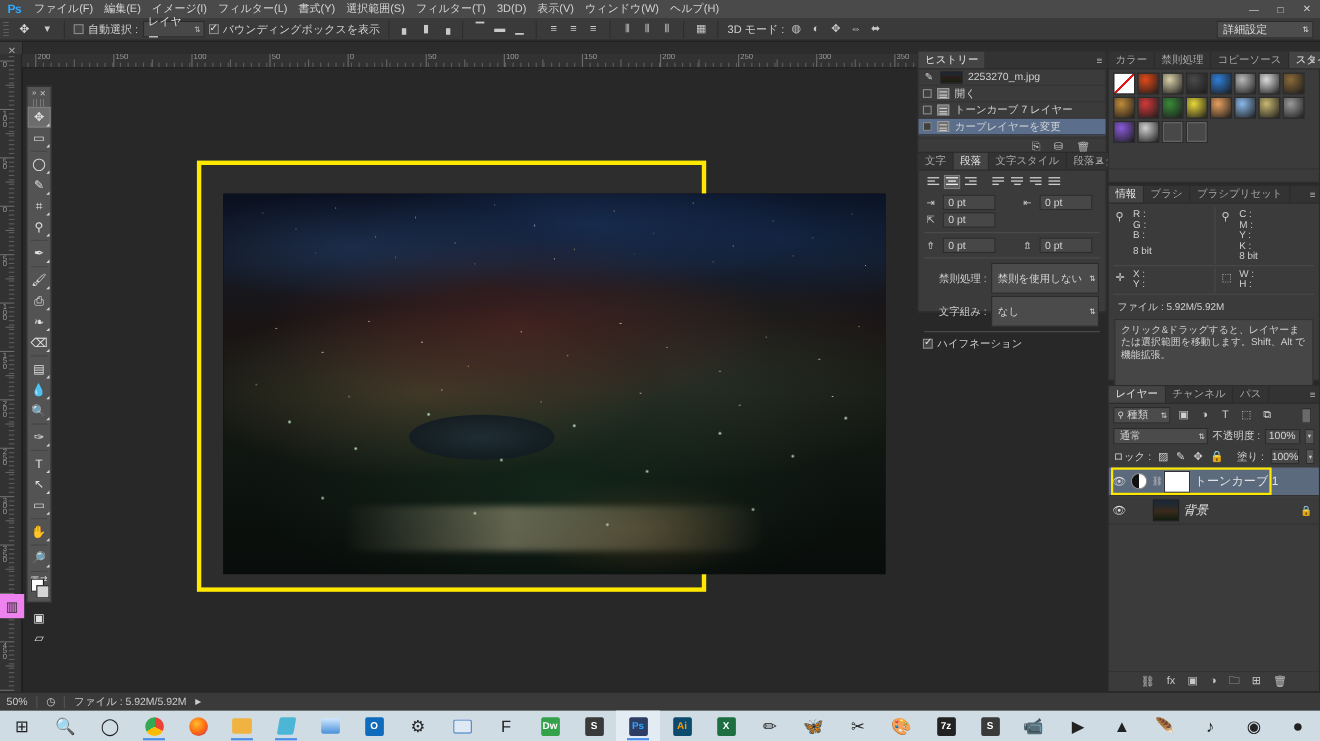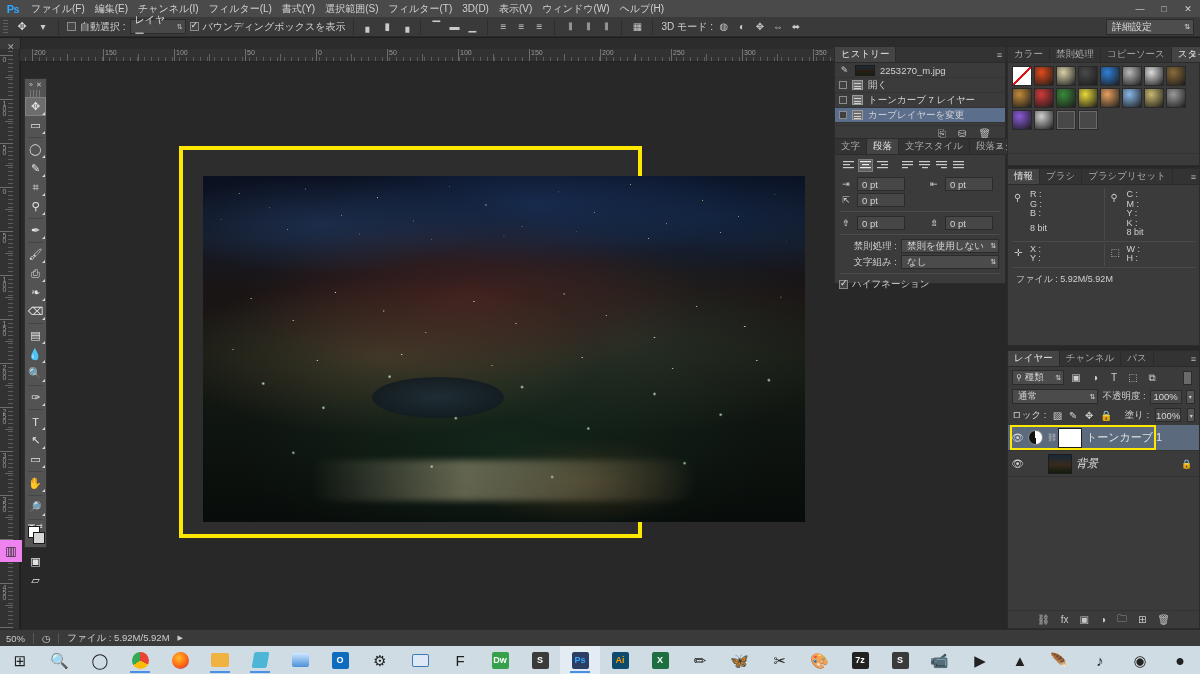--- a/index.html
+++ b/index.html
@@ -283,21 +283,21 @@
   .al.on { background:#5e5e5e; box-shadow: inset 0 0 0 1px #7d7d7d; }
   .al svg { display:block; }
   .para-row { display:flex; align-items:center; gap:4px; padding: 1px 6px 1px 4px; }
   .pfield {
     width: 48px; height: 14px; background: #474747; border: 1px solid #2b2b2b;
     font-size: 9.5px; color: #d4d4d4; display:flex; align-items:center; padding-left:4px;
   }
   .pico { width: 14px; height:12px; display:flex; align-items:center; justify-content:center;
           color:#cfcfcf; font-size:9px; }
   .psel {
-    height: 14px; background:#4b4b4b; border:1px solid #2b2b2b; font-size:9.5px;
+    height: 28px; background:#4b4b4b; border:1px solid #2b2b2b; font-size:9.5px;
     color:#d6d6d6; display:flex; align-items:center; padding:0 2px 0 5px;
   }
   .psel .arr { margin-left:auto; font-size:7px; padding-left:4px; }
   .hr-line { height:1px; background:#4c4c4c; margin: 3px 5px; }
 
   
   .style-grid { display:flex; flex-wrap: wrap; padding: 3px 0 0 4px; gap: 2px; }
   .style-sw { width: 20px; height: 20px; border: 1px solid #2a2a2a; }
 
   
@@ -391,21 +391,21 @@
 </style>
 </head>
 <body>
 
 <div class="app">
 
   <div class="menubar">
     <div class="ps-logo">Ps</div>
     <div class="menu-item">ファイル(F)</div>
     <div class="menu-item">編集(E)</div>
-    <div class="menu-item">チャンネル(I)</div>
+    <div class="menu-item">イメージ(I)</div>
     <div class="menu-item">フィルター(L)</div>
     <div class="menu-item">書式(Y)</div>
     <div class="menu-item">選択範囲(S)</div>
     <div class="menu-item">フィルター(T)</div>
     <div class="menu-item">3D(D)</div>
     <div class="menu-item">表示(V)</div>
     <div class="menu-item">ウィンドウ(W)</div>
     <div class="menu-item">ヘルプ(H)</div>
     <div class="win-btns">
       <div class="win-btn">—</div>
@@ -1120,20 +1120,21 @@
         <div class="info-cell">
           <span class="info-ico">⬚</span>
           <span class="info-lines">
             <div>W :</div>
             <div>H :</div>
           </span>
         </div>
       </div>
       <div class="info-sep"></div>
       <div class="info-file">ファイル : 5.92M/5.92M</div>
+      <div class="info-hint">クリック&amp;ドラッグすると、レイヤーまたは選択範囲を移動します。Shift、Alt で機能拡張。</div>
     </div>
   </div>
 
   <div class="panel" style="left:1007px; top:350px; width:193px; height:279px;">
     <div class="panel-tabs">
       <div class="ptab active">レイヤー</div>
       <div class="ptab">チャンネル</div>
       <div class="ptab">パス</div>
       <div class="pmenu">≡</div>
     </div>

